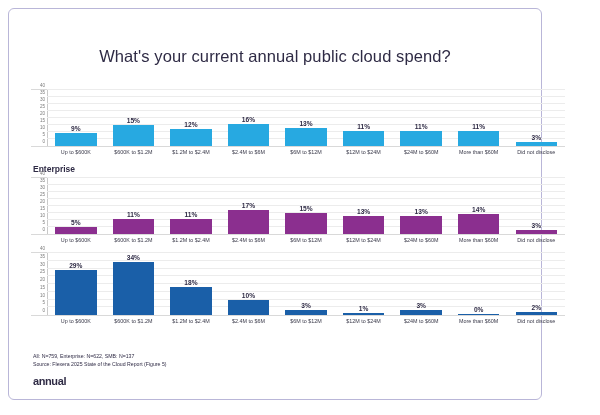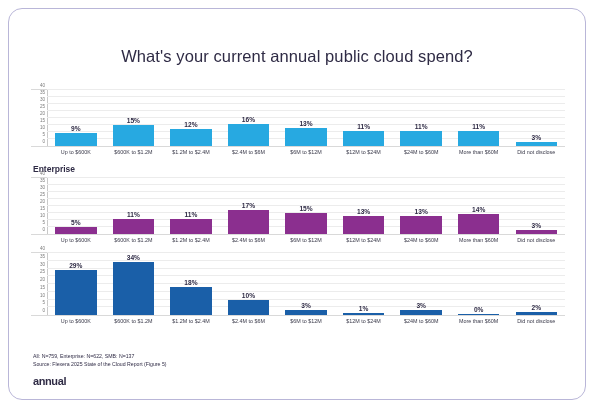--- a/index.html
+++ b/index.html
@@ -10,25 +10,25 @@
   body {
     width: 600px;
     height: 415px;
     font-family: "Liberation Sans", sans-serif;
     overflow: hidden;
   }
   .slide {
     position: absolute;
     left: 8px;
     top: 8px;
-    width: 578px;
+    width: 534px;
     height: 392px;
     background: #ffffff;
     border: 1px solid #b9b6d8;
-    border-radius: 14px;
+    border-radius: 6px;
     box-sizing: border-box;
   }
   .title {
     position: absolute;
     left: 0;
     top: 38px;
     width: 100%;
     text-align: center;
     font-size: 16.5px;
     color: #2f2b45;

